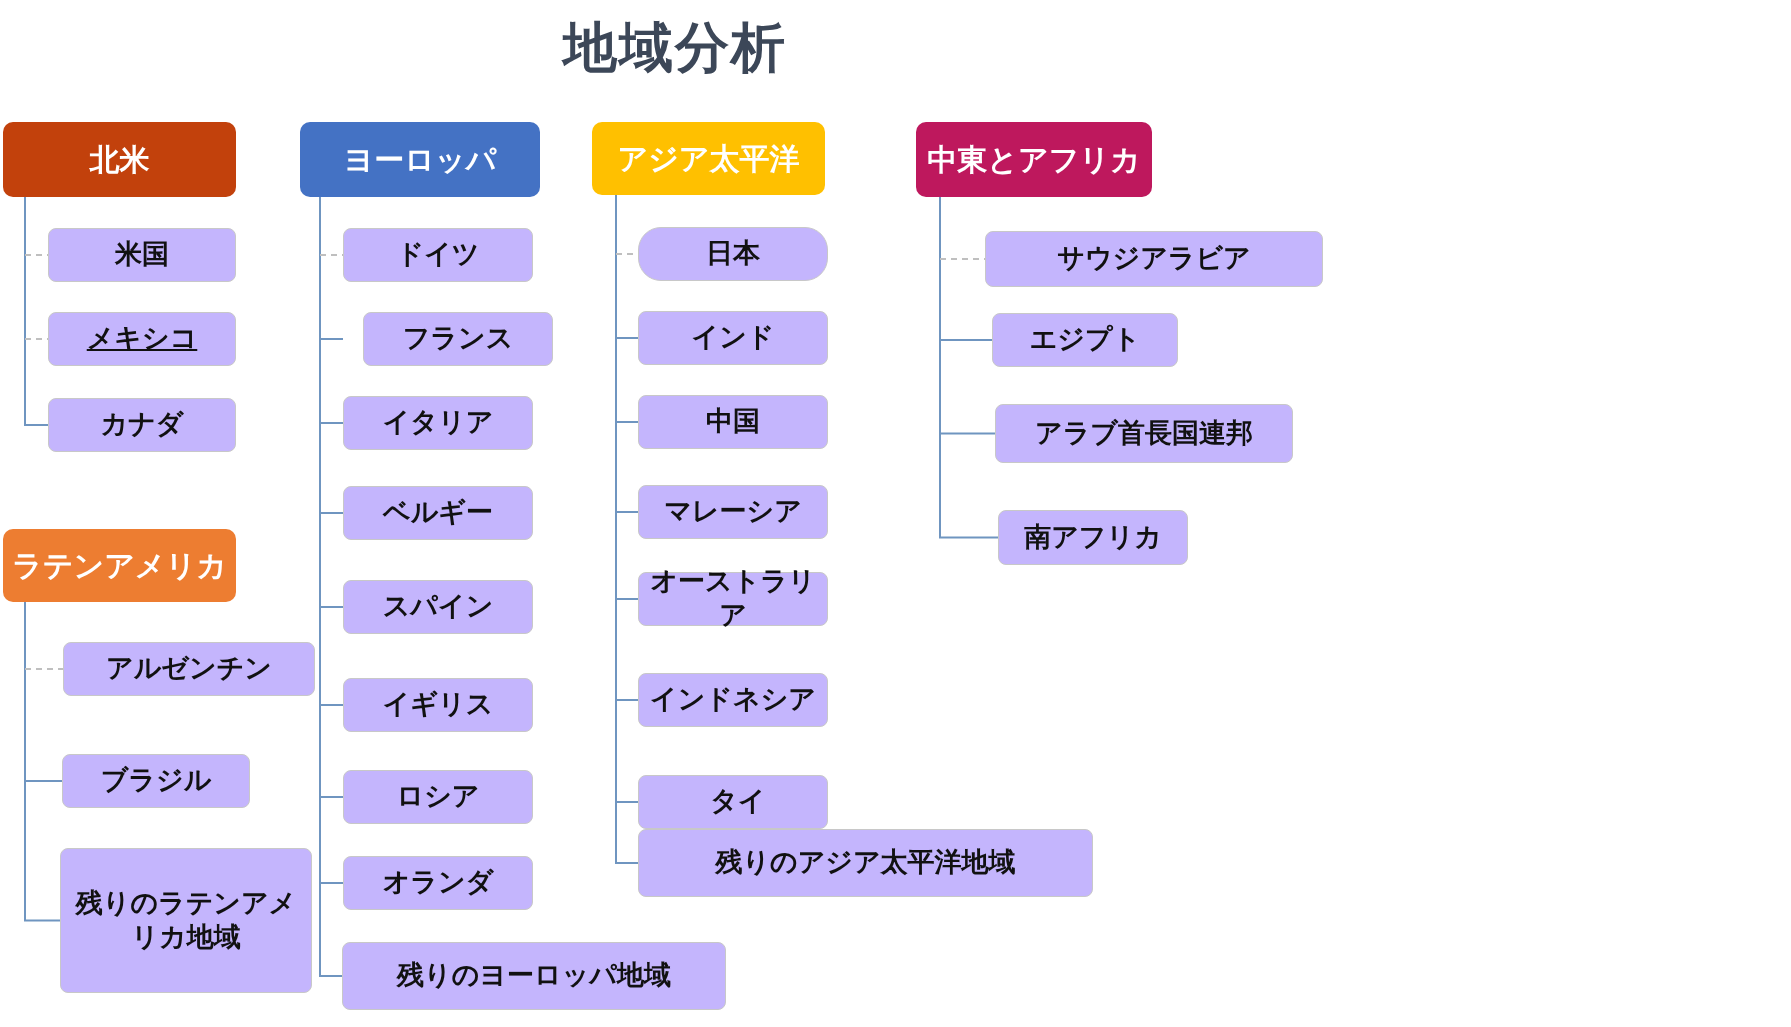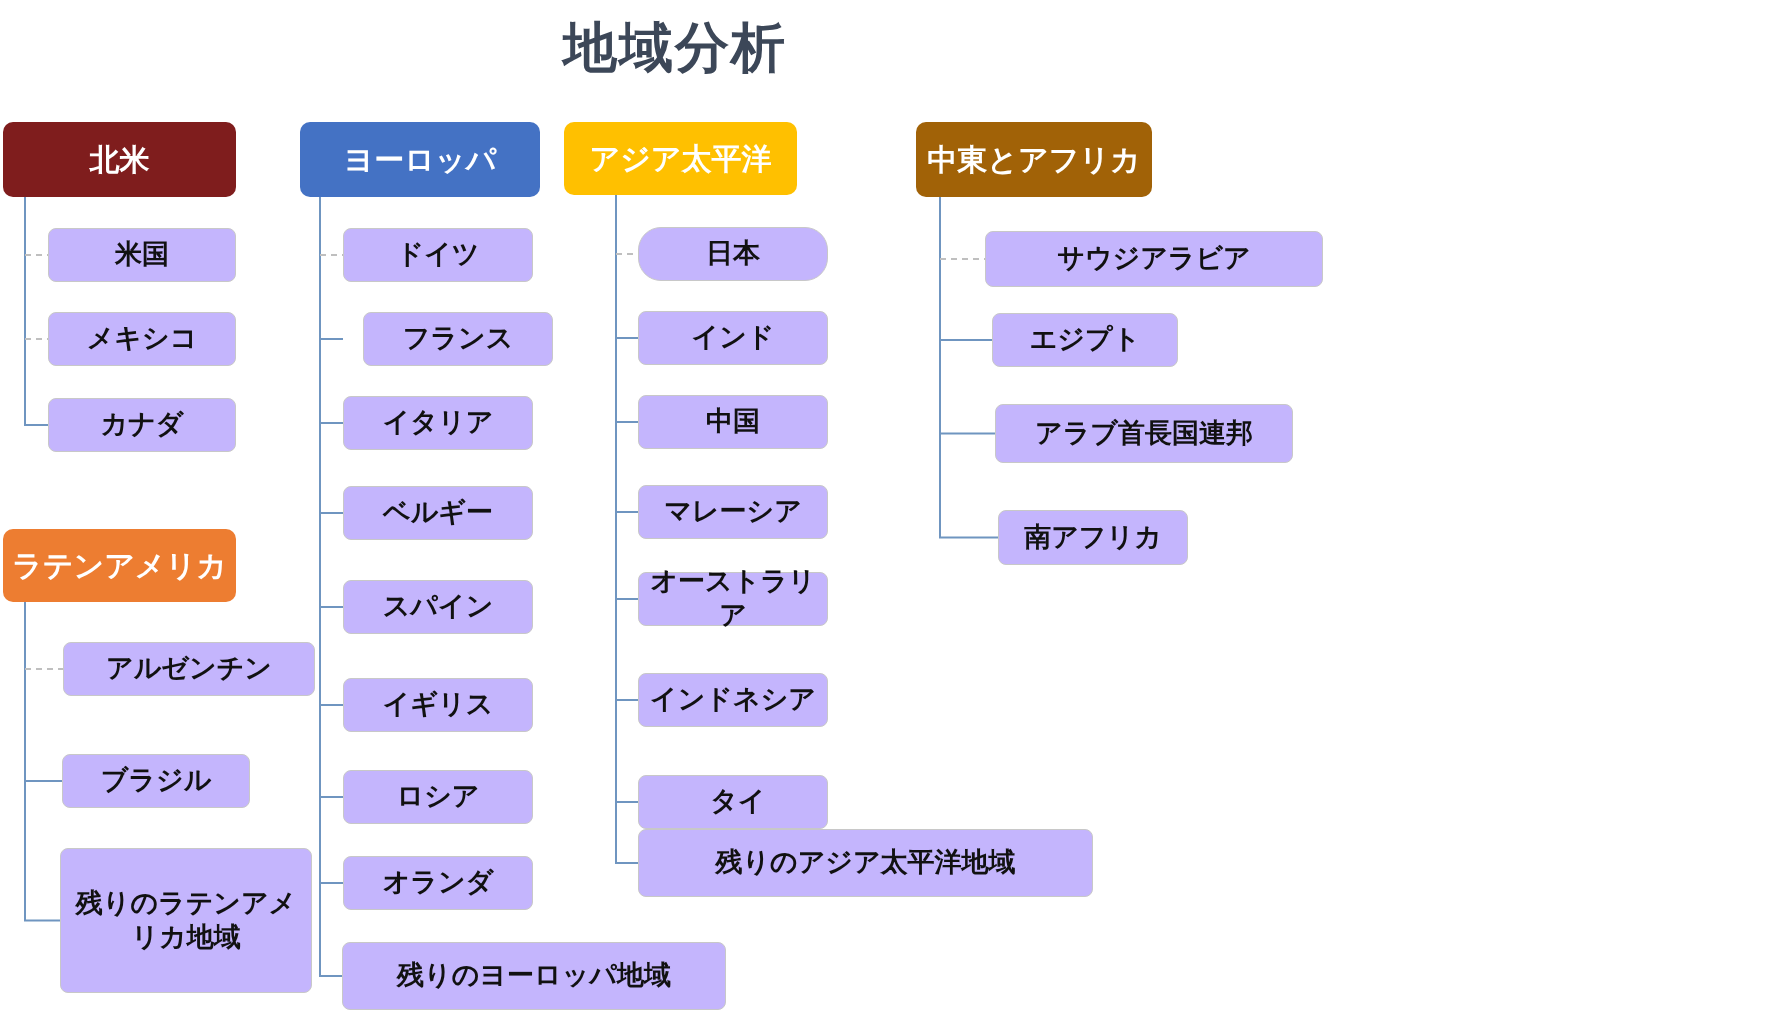--- a/index.html
+++ b/index.html
@@ -74,45 +74,45 @@
       <line x1="616" y1="422" x2="638" y2="422" stroke-width="2" stroke="#6F95C0"></line>
       <line x1="616" y1="512" x2="638" y2="512" stroke-width="2" stroke="#6F95C0"></line>
       <line x1="616" y1="599" x2="638" y2="599" stroke-width="2" stroke="#6F95C0"></line>
       <line x1="616" y1="700" x2="638" y2="700" stroke-width="2" stroke="#6F95C0"></line>
       <line x1="616" y1="802" x2="638" y2="802" stroke-width="2" stroke="#6F95C0"></line>
       <path d="M 940 197 L 940 537.5 L 998 537.5" fill="none" stroke="#6F95C0" stroke-width="2"></path>
       <line x1="940" y1="259" x2="985" y2="259" stroke-width="2" stroke="#BFBFBF" stroke-dasharray="6 5"></line>
       <line x1="940" y1="340" x2="992" y2="340" stroke-width="2" stroke="#6F95C0"></line>
       <line x1="940" y1="433.5" x2="995" y2="433.5" stroke-width="2" stroke="#6F95C0"></line>
     </svg>
-<div class="node header-node" style="background: #7f1d1d; left: 3px; top: 122px; width: 233px; height: 75px;">北米</div>
+<div class="node header-node" style="background: #c2410c; left: 3px; top: 122px; width: 233px; height: 75px;">北米</div>
     <div class="node child-node" style="left: 48px; top: 228px; width: 188px; height: 54px;">米国</div>
-    <div class="node child-node" style="left: 48px; top: 312px; width: 188px; height: 54px;">メキシコ</div>
+    <div class="node child-node" style="left: 48px; top: 312px; width: 188px; height: 54px; text-decoration: underline;">メキシコ</div>
     <div class="node child-node" style="left: 48px; top: 398px; width: 188px; height: 54px;">カナダ</div>
     <div class="node header-node" style="background: rgb(237, 125, 49); left: 3px; top: 529px; width: 233px; height: 73px;">ラテンアメリカ</div>
     <div class="node child-node" style="left: 63px; top: 642px; width: 252px; height: 54px;">アルゼンチン</div>
     <div class="node child-node" style="left: 62px; top: 754px; width: 188px; height: 54px;">ブラジル</div>
     <div class="node child-node" style="left: 60px; top: 848px; width: 252px; height: 145px;">残りのラテンアメリカ地域</div>
     <div class="node header-node" style="background: rgb(68, 114, 196); left: 300px; top: 122px; width: 240px; height: 75px;">ヨーロッパ</div>
     <div class="node child-node" style="left: 343px; top: 228px; width: 190px; height: 54px;">ドイツ</div>
     <div class="node child-node" style="left: 343px; top: 312px; width: 190px; height: 54px; margin-left: 20px;">フランス</div>
     <div class="node child-node" style="left: 343px; top: 396px; width: 190px; height: 54px;">イタリア</div>
     <div class="node child-node" style="left: 343px; top: 486px; width: 190px; height: 54px;">ベルギー</div>
     <div class="node child-node" style="left: 343px; top: 580px; width: 190px; height: 54px;">スパイン</div>
     <div class="node child-node" style="left: 343px; top: 678px; width: 190px; height: 54px;">イギリス</div>
     <div class="node child-node" style="left: 343px; top: 770px; width: 190px; height: 54px;">ロシア</div>
     <div class="node child-node" style="left: 343px; top: 856px; width: 190px; height: 54px;">オランダ</div>
     <div class="node child-node" style="left: 342px; top: 942px; width: 384px; height: 68px;">残りのヨーロッパ地域</div>
-    <div class="node header-node" style="background: rgb(255, 192, 0); left: 564px; top: 122px; width: 233px; height: 73px;">アジア太平洋</div>
+    <div class="node header-node" style="background: rgb(255, 192, 0); left: 592px; top: 122px; width: 233px; height: 73px;">アジア太平洋</div>
     <div class="node child-node" style="left: 638px; top: 227px; width: 190px; height: 54px; border-radius: 23px;">日本</div>
     <div class="node child-node" style="left: 638px; top: 311px; width: 190px; height: 54px;">インド</div>
     <div class="node child-node" style="left: 638px; top: 395px; width: 190px; height: 54px;">中国</div>
     <div class="node child-node" style="left: 638px; top: 485px; width: 190px; height: 54px;">マレーシア</div>
     <div class="node child-node" style="left: 638px; top: 572px; width: 190px; height: 54px;">オーストラリア</div>
     <div class="node child-node" style="left: 638px; top: 673px; width: 190px; height: 54px;">インドネシア</div>
     <div class="node child-node" style="left: 638px; top: 775px; width: 190px; height: 54px; padding-left: 20px;">タイ</div>
     <div class="node child-node" style="left: 638px; top: 829px; width: 455px; height: 68px;">残りのアジア太平洋地域</div>
-    <div class="node header-node" style="background: #a16207; left: 916px; top: 122px; width: 236px; height: 75px;">中東とアフリカ</div>
+    <div class="node header-node" style="background: #be185d; left: 916px; top: 122px; width: 236px; height: 75px;">中東とアフリカ</div>
     <div class="node child-node" style="left: 985px; top: 231px; width: 338px; height: 56px;">サウジアラビア</div>
     <div class="node child-node" style="left: 992px; top: 313px; width: 186px; height: 54px;">エジプト</div>
     <div class="node child-node" style="left: 995px; top: 404px; width: 298px; height: 59px;">アラブ首長国連邦</div>
     <div class="node child-node" style="left: 998px; top: 510px; width: 190px; height: 55px;">南アフリカ</div>
   </div>
 
 </body></html>

